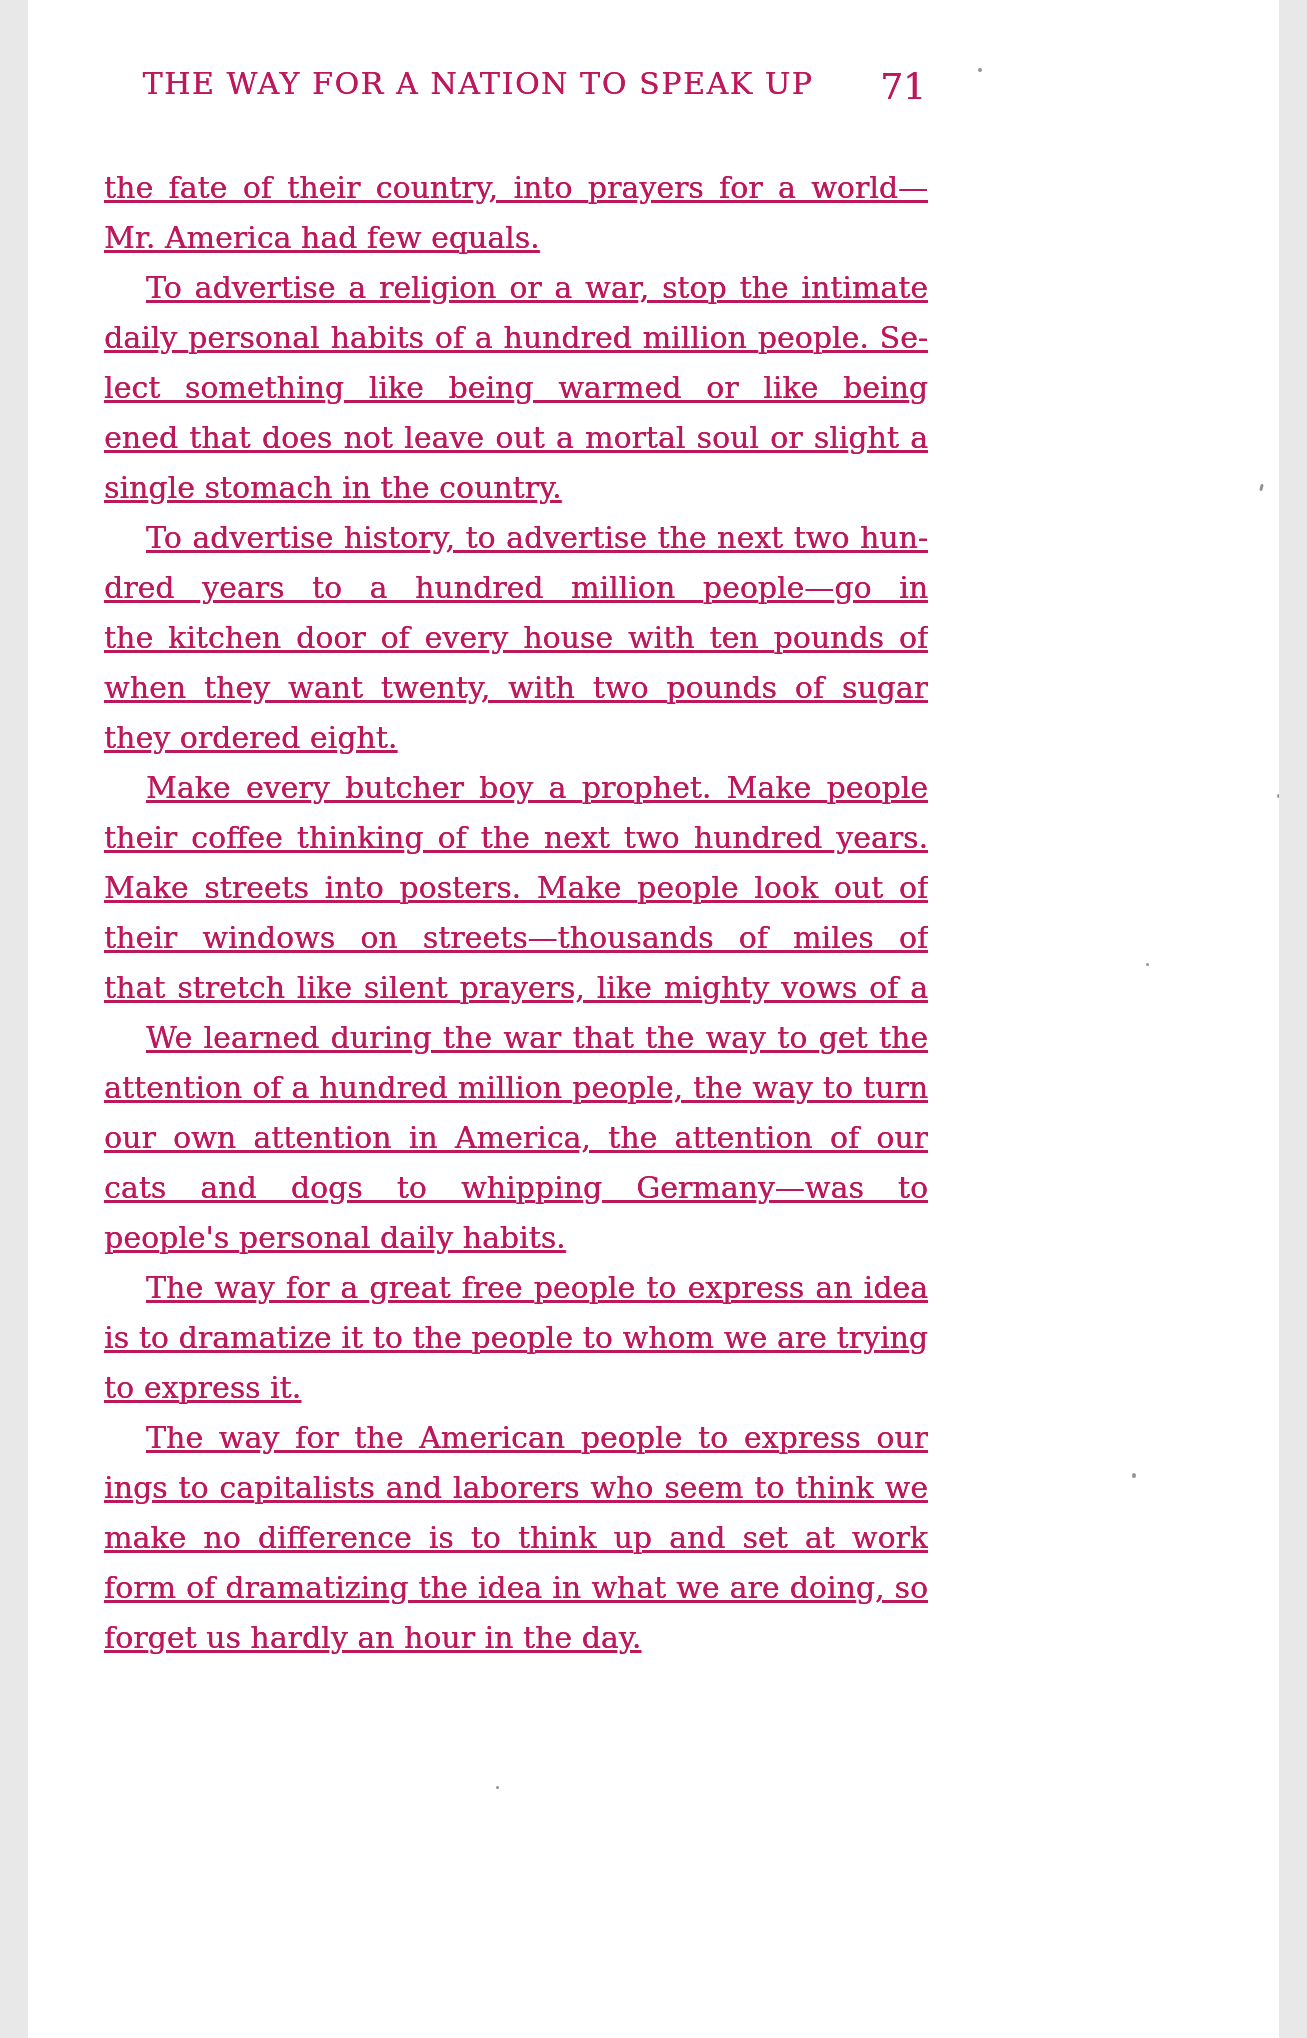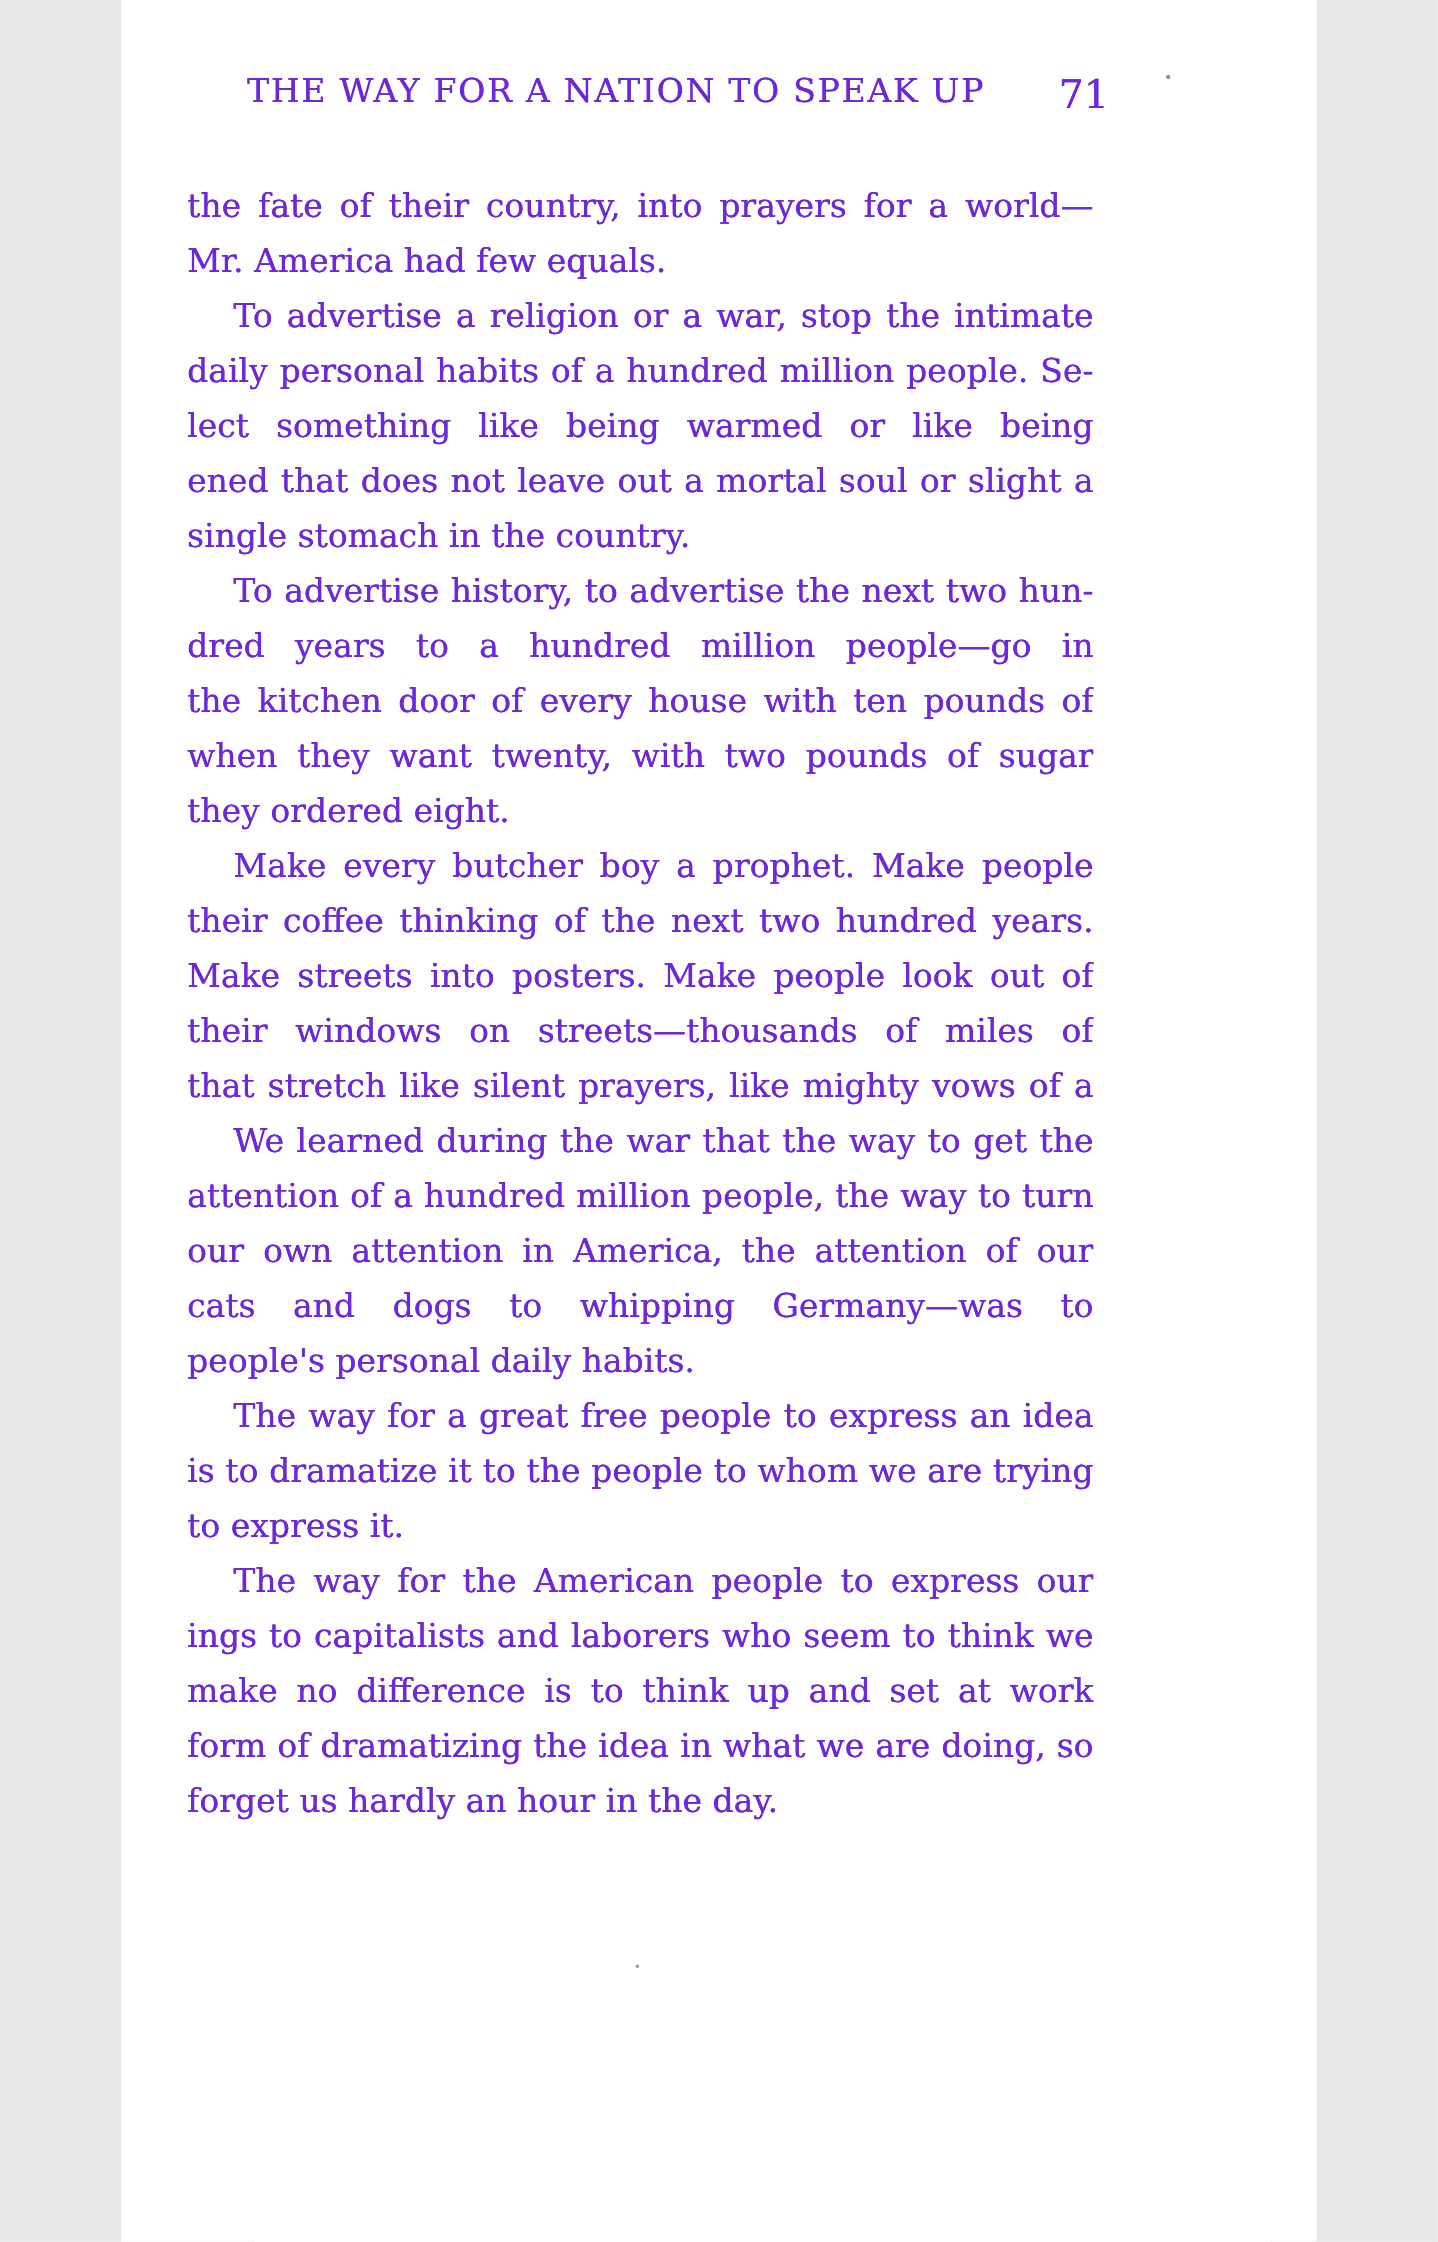--- a/index.html
+++ b/index.html
@@ -1,38 +1,38 @@
 <!DOCTYPE html>
 <html><head>
 <meta charset="utf-8">
 <style>
   html,body{margin:0;padding:0;background:#e8e8e8;}
   .page{
     position:relative;
-    width:1087px;height:2038px;
+    width:1251px;height:2038px;
     margin:0 auto;
     background:#ffffff;
     font-family:"DejaVu Serif", "Liberation Serif", serif;
-    color:#6d28d9;
+    color:#be185d;
     overflow:hidden;
   }
   .header{
     position:absolute;top:66px;left:76px;width:824px;height:46px;
   }
   .running-title{
     position:absolute;left:calc(50% - 38px);transform:translateX(-50%);top:0;
     font-size:30px;letter-spacing:1.6px;white-space:nowrap;
     text-shadow:0.3px 0 0 currentColor;
   }
   .page-number{
     position:absolute;right:2px;top:0;font-size:36px;
     text-shadow:0.3px 0 0 currentColor;
   }
   .body-text{
-    position:absolute;top:163px;left:60px;width:824px;
+    position:absolute;top:163px;left:76px;width:824px;text-decoration:underline;
   }
   .line{
     height:50px;line-height:50px;font-size:30px;
     text-align:justify;
     text-align-last:justify;
     overflow:hidden;
     white-space:normal;
     text-shadow:0.3px 0 0 currentColor;
   }
   .line.last{text-align-last:left;}

